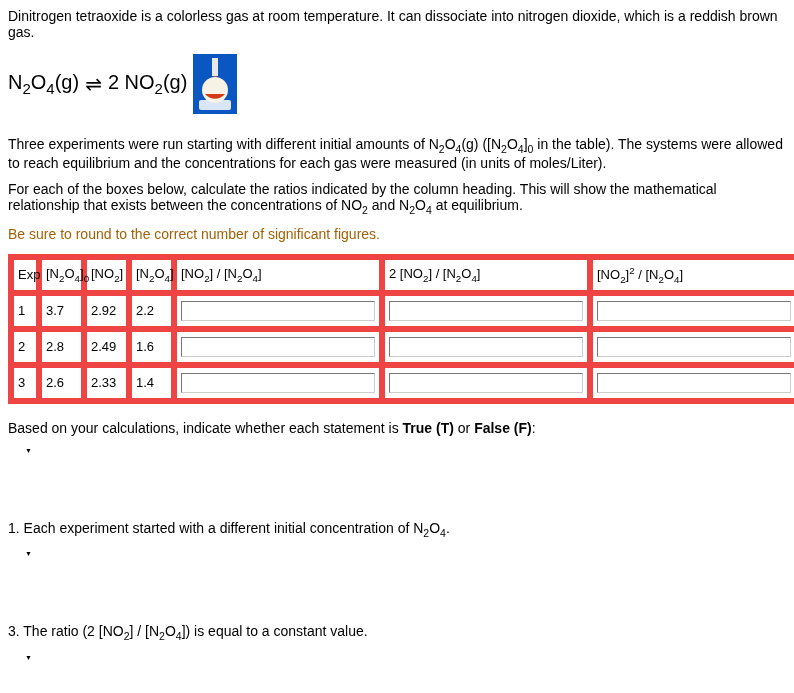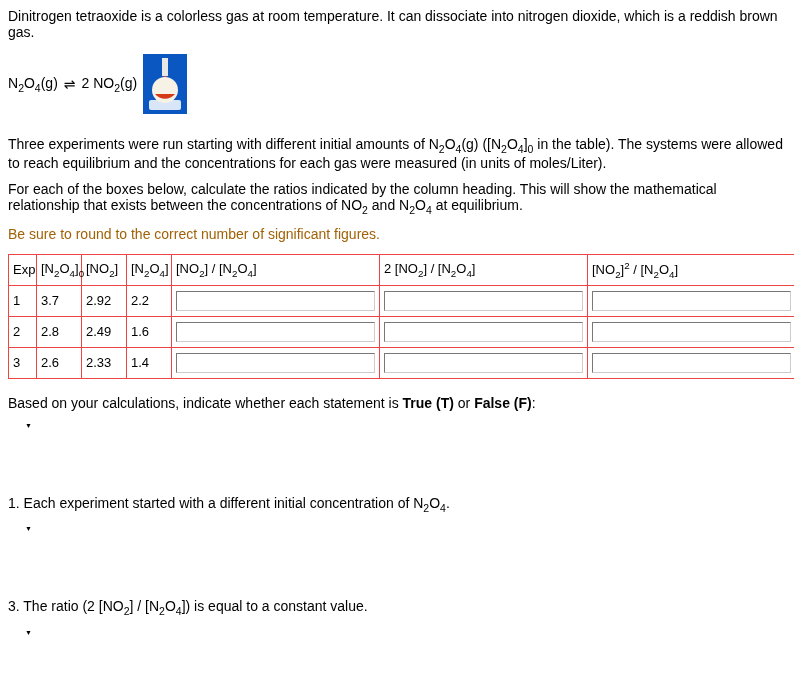--- a/index.html
+++ b/index.html
@@ -12,39 +12,39 @@
     box-sizing: border-box;
     background: #fff;
   }
   .intro { margin-bottom: 14px; }
   .eq-row {
     display: flex;
     align-items: center;
     gap: 6px;
     margin: 10px 0 22px 0;
   }
-  .eq-row .eq-text { font-size: 14px; }
+  .eq-row .eq-text { font-size: 20px; }
   sub { font-size: 0.75em; vertical-align: sub; }
   sup { font-size: 0.75em; vertical-align: super; }
   .flask {
     width: 44px;
     height: 60px;
     display: inline-block;
     vertical-align: middle;
   }
   .para { margin: 10px 0; }
   .warn { color: #a16207; margin: 8px 0 12px 0; }
   table.data {
     border-collapse: collapse;
     width: 776px;
     table-layout: fixed;
     font-size: 13px;
   }
   table.data td, table.data th {
-    border: 1px solid #ef4444;
+    border: 6px solid #ef4444;
     padding: 3px 4px;
     text-align: left;
     vertical-align: middle;
     height: 24px;
     background: #fff;
   }
   table.data th {
     font-weight: normal;
   }
   .ratio-input {

